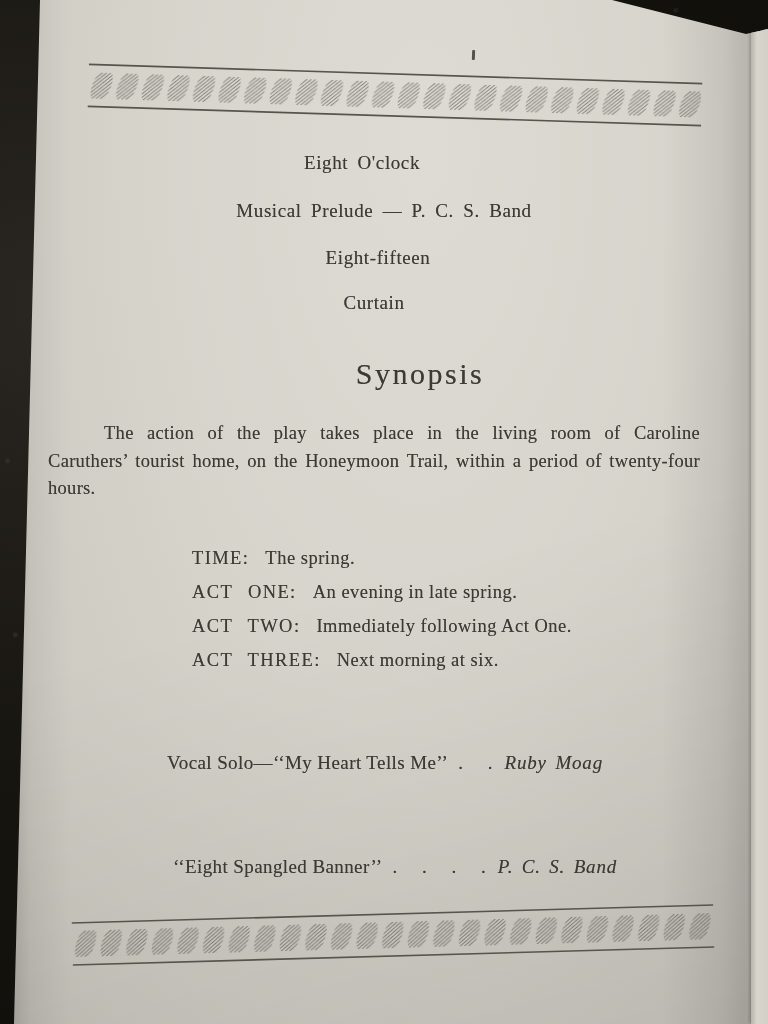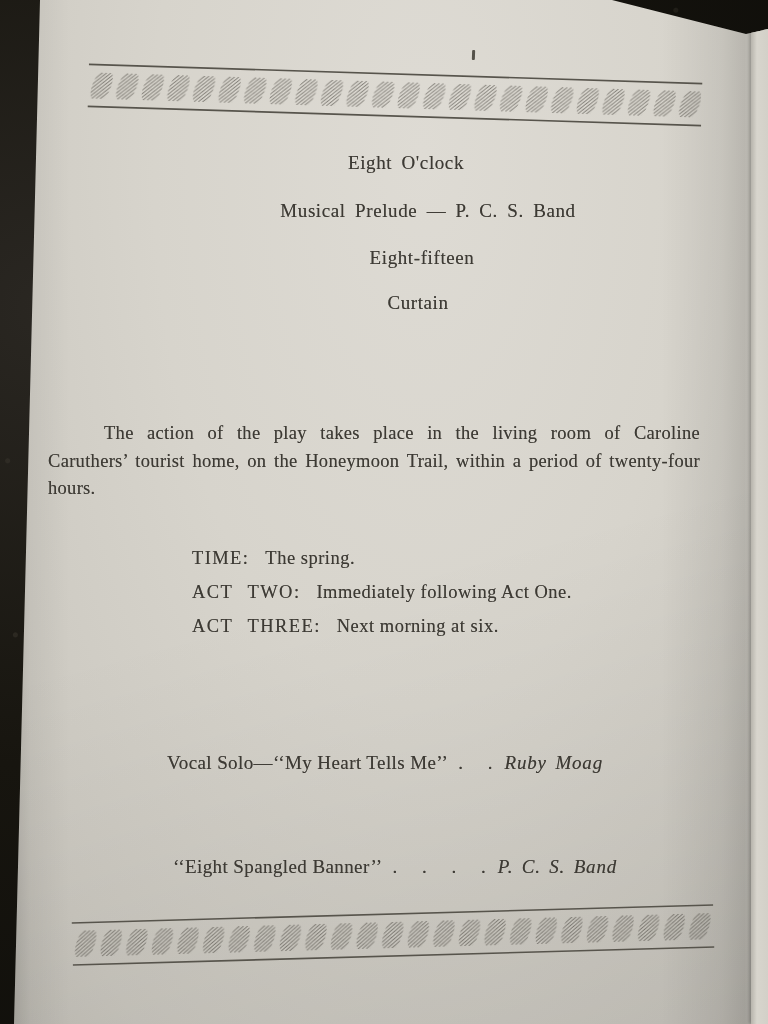--- a/index.html
+++ b/index.html
@@ -41,21 +41,21 @@
   .rope-top{left:88px;top:72px;width:614px;height:46px;transform:rotate(1.8deg);}
   .rope-bottom{left:72px;top:912px;width:642px;height:46px;transform:rotate(-1.6deg);}
   .rule{stroke:#57544c;stroke-width:1.6;}
 
   .txt{
     position:absolute;color:#3d3a34;
     text-shadow:0 0 .6px rgba(61,58,52,.55);
     white-space:nowrap;
   }
   .col{left:66px;width:652px;text-align:center;}
-  .sched{font-size:19px;letter-spacing:.6px;word-spacing:4px;padding-left:44px;}
+  .sched{font-size:19px;letter-spacing:.6px;word-spacing:4px;}
   .heading-caps{font-size:19px;letter-spacing:1.6px;word-spacing:7px;}
   .syn-head{font-size:30px;letter-spacing:2.5px;}
   .para{
     left:48px;top:420px;width:652px;
     font-size:18.5px;line-height:27.5px;
     text-align:justify;text-indent:56px;
     letter-spacing:.3px;word-spacing:2.5px;
     white-space:normal;
   }
   .acts{left:152px;top:548px;}
@@ -92,25 +92,29 @@
       <line x1="0" y1="2" x2="614" y2="2" class="rule"></line>
       <rect x="1" y="0" width="612" height="46" fill="url(#segT)"></rect>
       <line x1="0" y1="44" x2="614" y2="44" class="rule"></line>
     </svg>
 
     <div class="txt col sched nx-30" style="top:152px">Eight O'clock</div>
     <div class="txt col sched nx-8" style="top:200px">Musical Prelude — P. C. S. Band</div>
     <div class="txt col sched nx-14" style="top:247px">Eight-fifteen</div>
     <div class="txt col sched nx-18" style="top:292px">Curtain</div>
 
+    <div class="txt col syn-head px-28" style="top:357px">Synopsis</div>
     <div class="txt para">The action of the play takes place in the living room of Caroline Caruthers’ tourist home, on the Honeymoon Trail, within a period of twenty-four hours.</div>
 
     <div class="txt acts">
       <div class="act-row">
         <span class="act-label">TIME:</span><span>The spring.</span>
+      </div>
+      <div class="act-row">
+        <span class="act-label">ACT ONE:</span><span>An evening in late spring.</span>
       </div>
       <div class="act-row">
         <span class="act-label">ACT TWO:</span><span>Immediately following Act One.</span>
       </div>
       <div class="act-row">
         <span class="act-label">ACT THREE:</span><span>Next morning at six.</span>
       </div>
     </div>
 
     <div class="txt col solo-line nx-7" style="top:752px">

